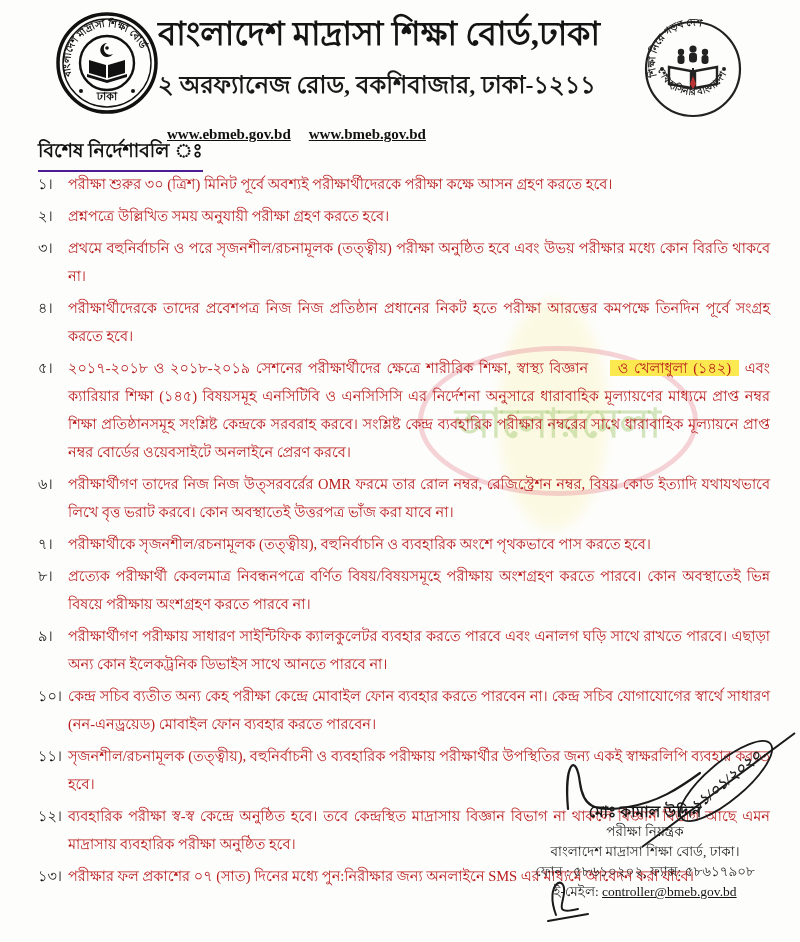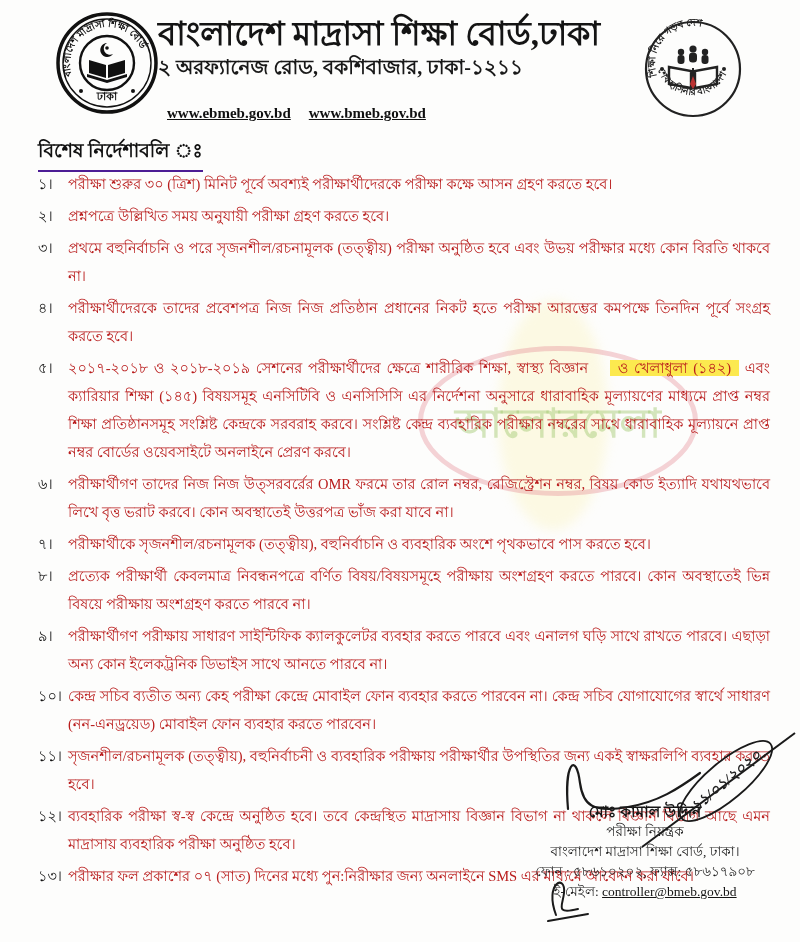--- a/index.html
+++ b/index.html
@@ -17,21 +17,21 @@
     position:absolute;top:12px;left:0;width:800px;height:106px;
     display:flex;align-items:flex-start;justify-content:space-between;
     padding:0 56px;box-sizing:border-box;
   }
   .logo{width:102px;height:102px;flex:0 0 auto;}
   .head-center{flex:1;padding-top:4px;}
   .doc-title{
     font-size:33px;font-weight:bold;letter-spacing:0px;line-height:1.1;
     color:#141414;
   }
-  .doc-address{font-size:20px;font-weight:bold;margin-top:0;color:#191919;}
+  .doc-address{font-size:24px;font-weight:bold;margin-top:14px;color:#191919;}
   .doc-urls{margin-top:20px;font-size:15px;font-weight:bold;font-family:Liberation Serif, serif;}
   .doc-urls a{color:#101010;text-decoration:underline;margin:0 9px;cursor:pointer;}
   
   .section-heading{
     position:absolute;top:136px;left:38px;
     font-size:19px;font-weight:bold;color:#111;
     border-bottom:2px solid #4c1d95;padding-bottom:2px;
   }
   
   .instructions{

